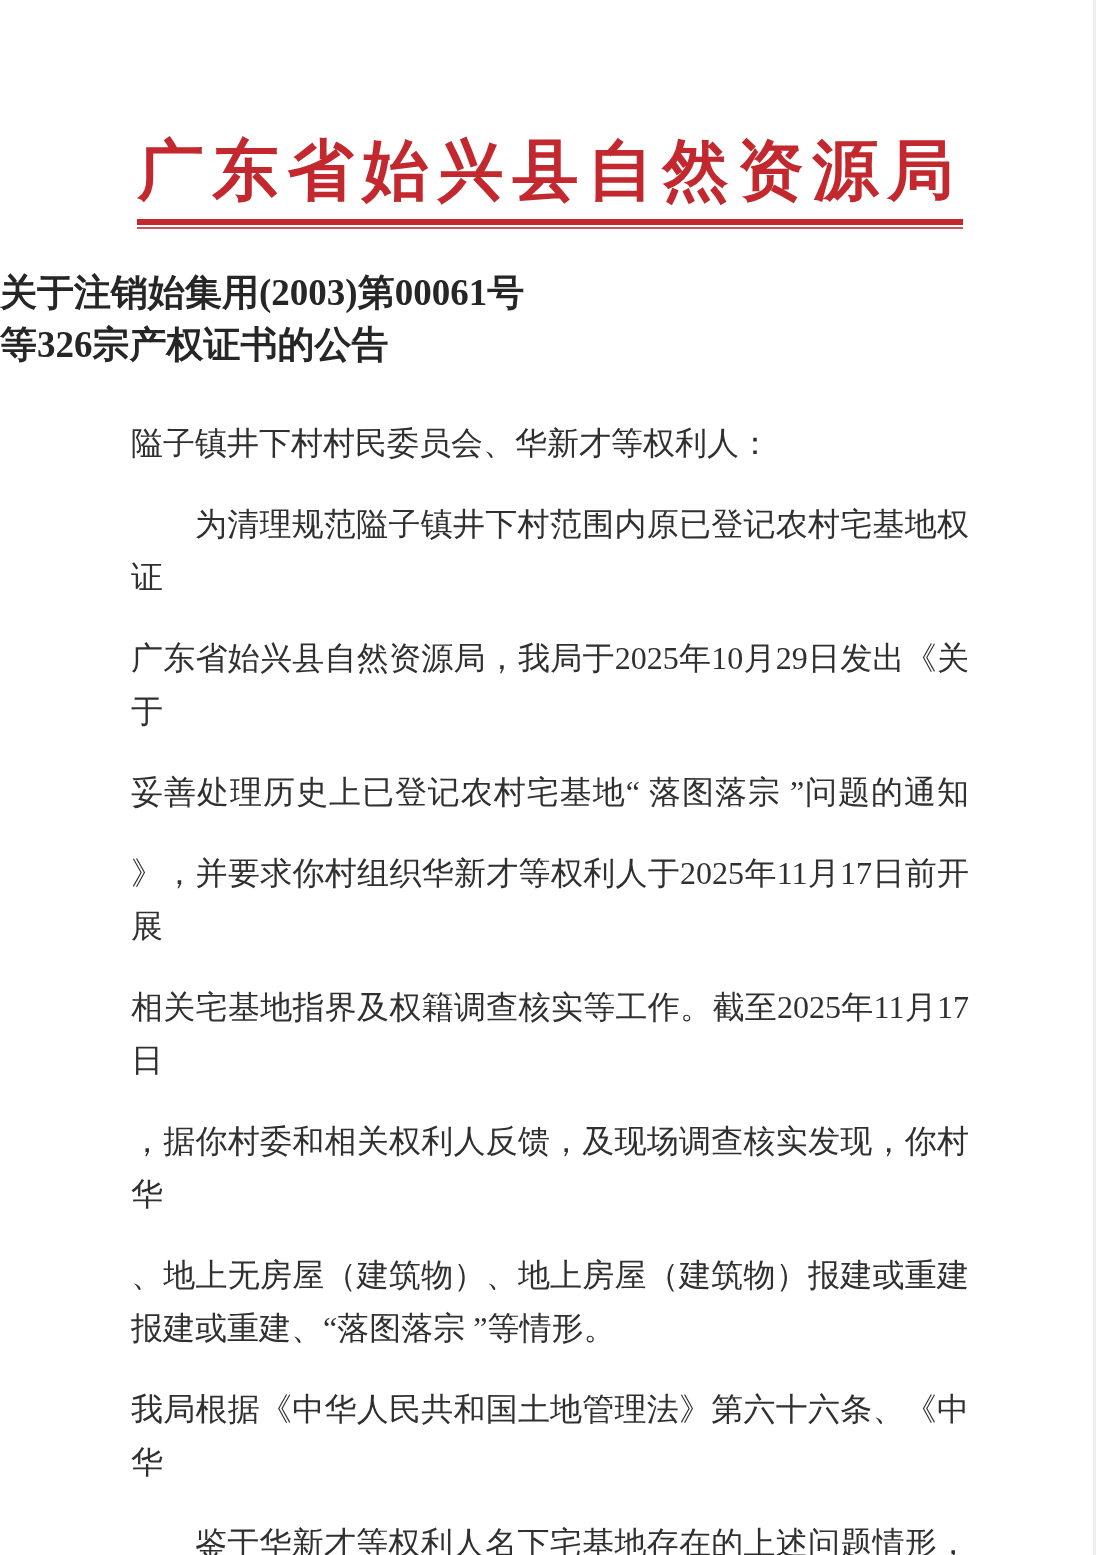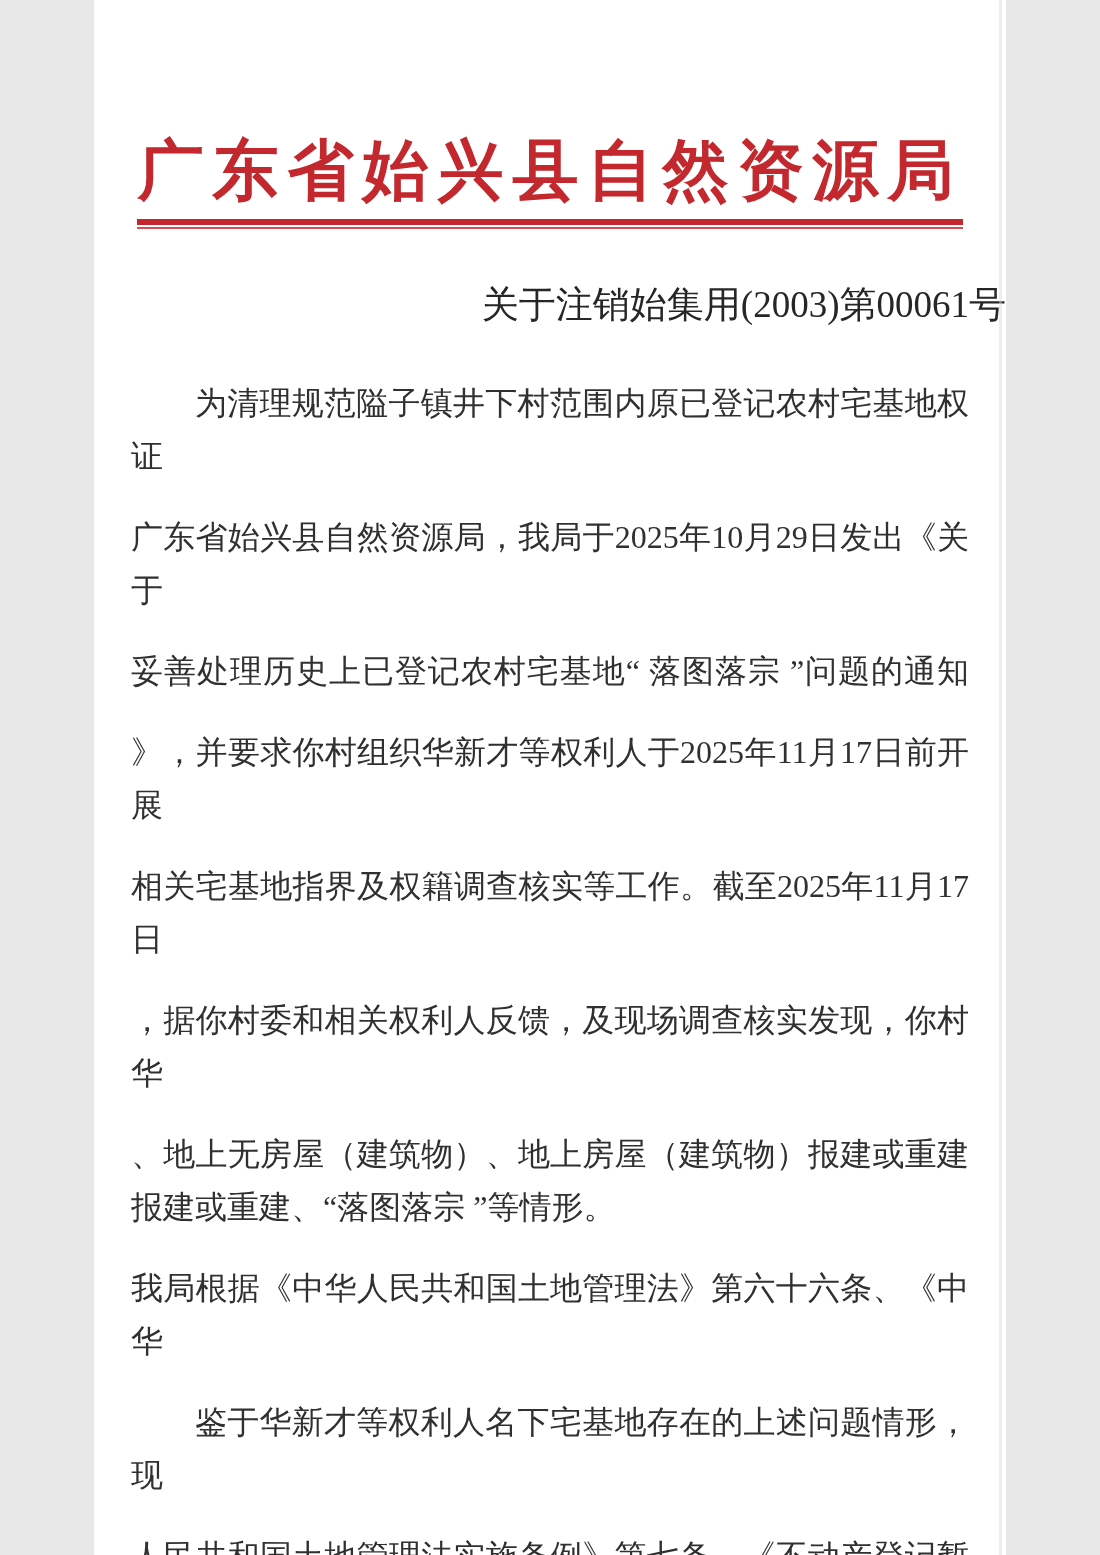--- a/index.html
+++ b/index.html
@@ -4,21 +4,21 @@
 <style>
   :root{
     --red:#c2282d;
     --ink:#303030;
     --title-ink:#262626;
   }
   *{margin:0;padding:0;box-sizing:border-box;}
   html,body{background:#e8e8e8;}
   .page{
     position:relative;
-    width:912px;
+    width:1100px;
     height:1555px;
     margin:0 auto;
     background:#ffffff;
     overflow:hidden;
     font-family:"Liberation Serif","DejaVu Serif",serif;
   }
   
   .page::after{
     content:"";
     position:absolute;
@@ -37,26 +37,26 @@
     letter-spacing:9px;
     white-space:nowrap;
   }
   .rule{
     width:826px;
     margin:5px auto 0;
   }
   .rule-thick{height:6px;background:var(--red);}
   .rule-thin{height:2px;margin-top:2px;background:var(--red);opacity:.8;}
   .title{
-    margin-top:50px;
-    text-align:right;
+    margin-top:38px;
+    text-align:left;
     color:var(--title-ink);
     font-size:37px;
     line-height:52px;
-    font-weight:normal;
+    font-weight:bold;
   }
   .body{
     width:838px;
     margin:46px auto 0;
     color:var(--ink);
     font-size:32px;
     line-height:53px;
   }
   .line{
     white-space:nowrap;
@@ -76,24 +76,26 @@
 
   <h1 class="agency">广东省始兴县自然资源局</h1>
 
   <div class="rule">
     <div class="rule-thick"></div>
     <div class="rule-thin"></div>
   </div>
 
   <div class="title">
     <div>关于注销始集用(2003)第00061号</div>
+    <div>等326宗产权证书的公告</div>
   </div>
 
   <div class="body">
 
+    <div class="line">隘子镇井下村村民委员会、华新才等权利人：</div>
 
     <div class="line just indent">为清理规范隘子镇井下村范围内原已登记农村宅基地权证</div>
     <div class="line just">广东省始兴县自然资源局，我局于2025年10月29日发出《关于</div>
     <div class="line just">妥善处理历史上已登记农村宅基地“ 落图落宗 ”问题的通知</div>
     <div class="line just">》，并要求你村组织华新才等权利人于2025年11月17日前开展</div>
     <div class="line just">相关宅基地指界及权籍调查核实等工作。截至2025年11月17日</div>
     <div class="line just">，据你村委和相关权利人反馈，及现场调查核实发现，你村华</div>
     <div class="line just">、地上无房屋（建筑物）、地上房屋（建筑物）报建或重建</div>
     <div class="line">报建或重建、“落图落宗 ”等情形。</div>
 

